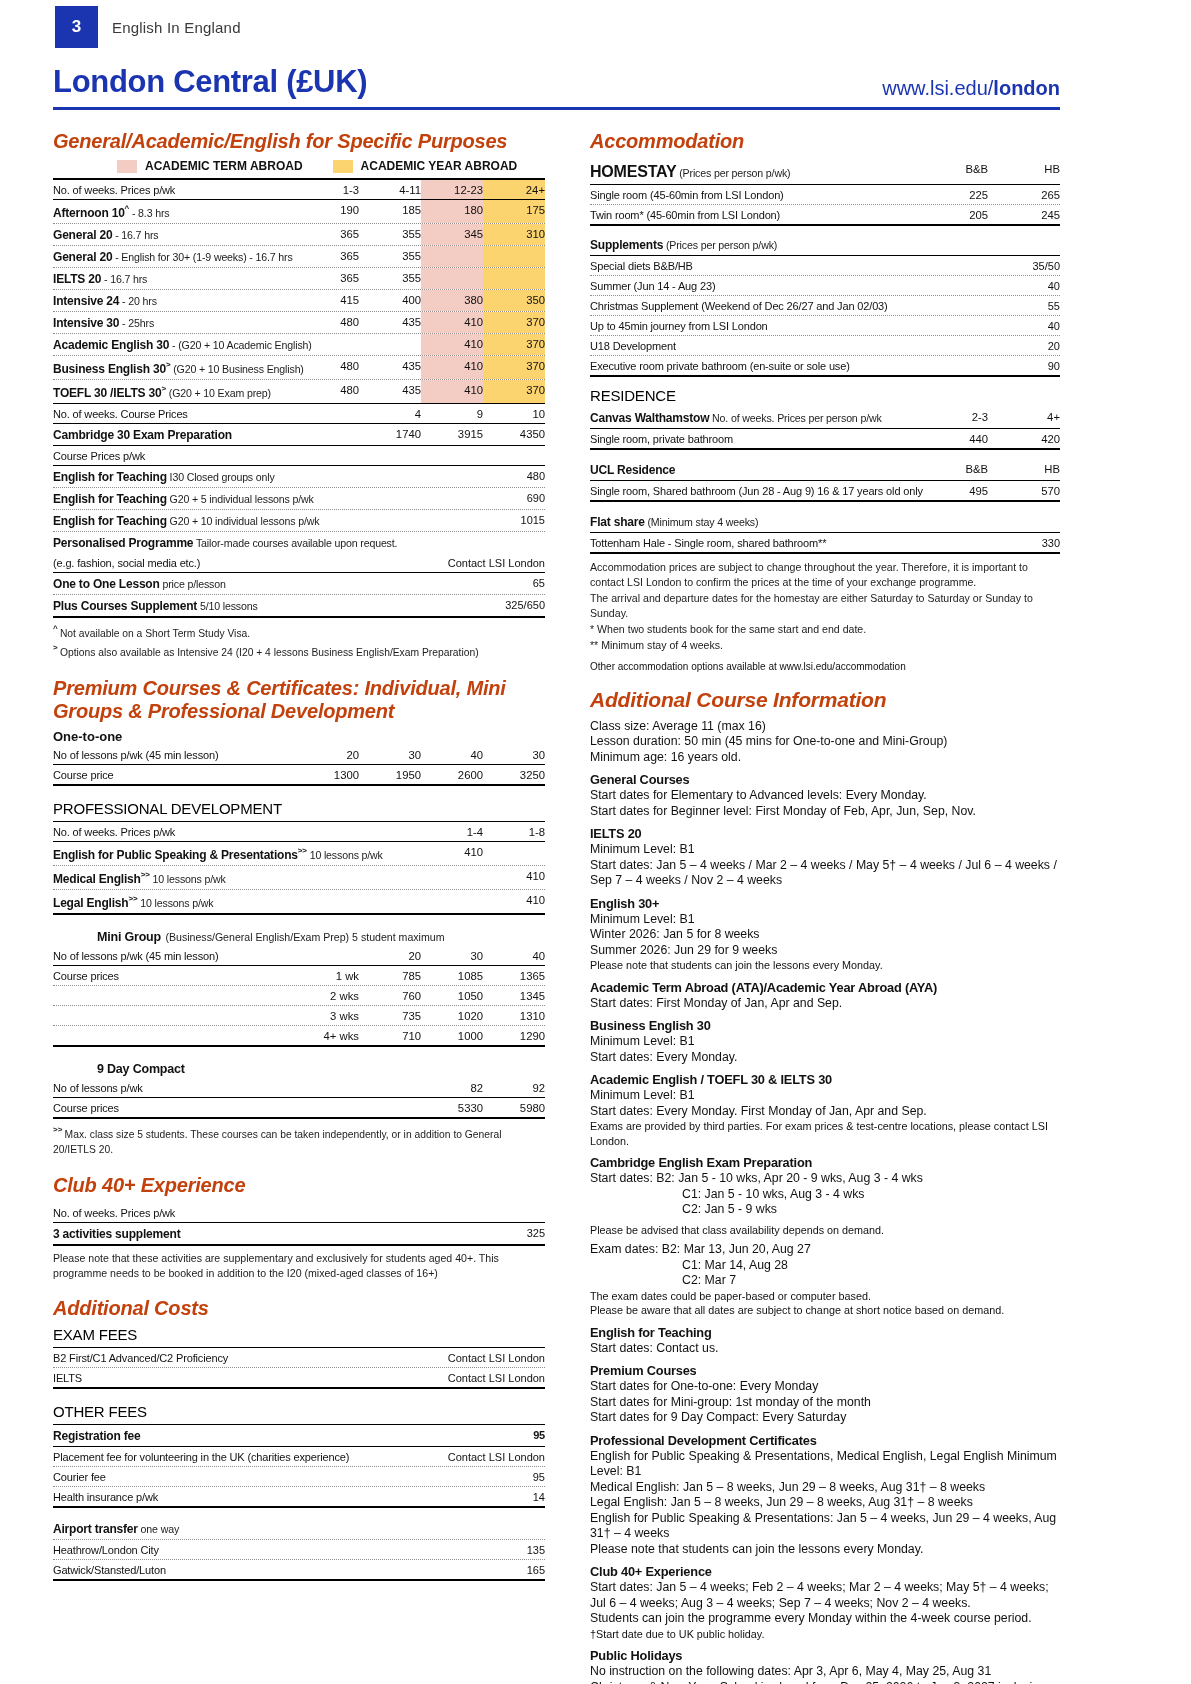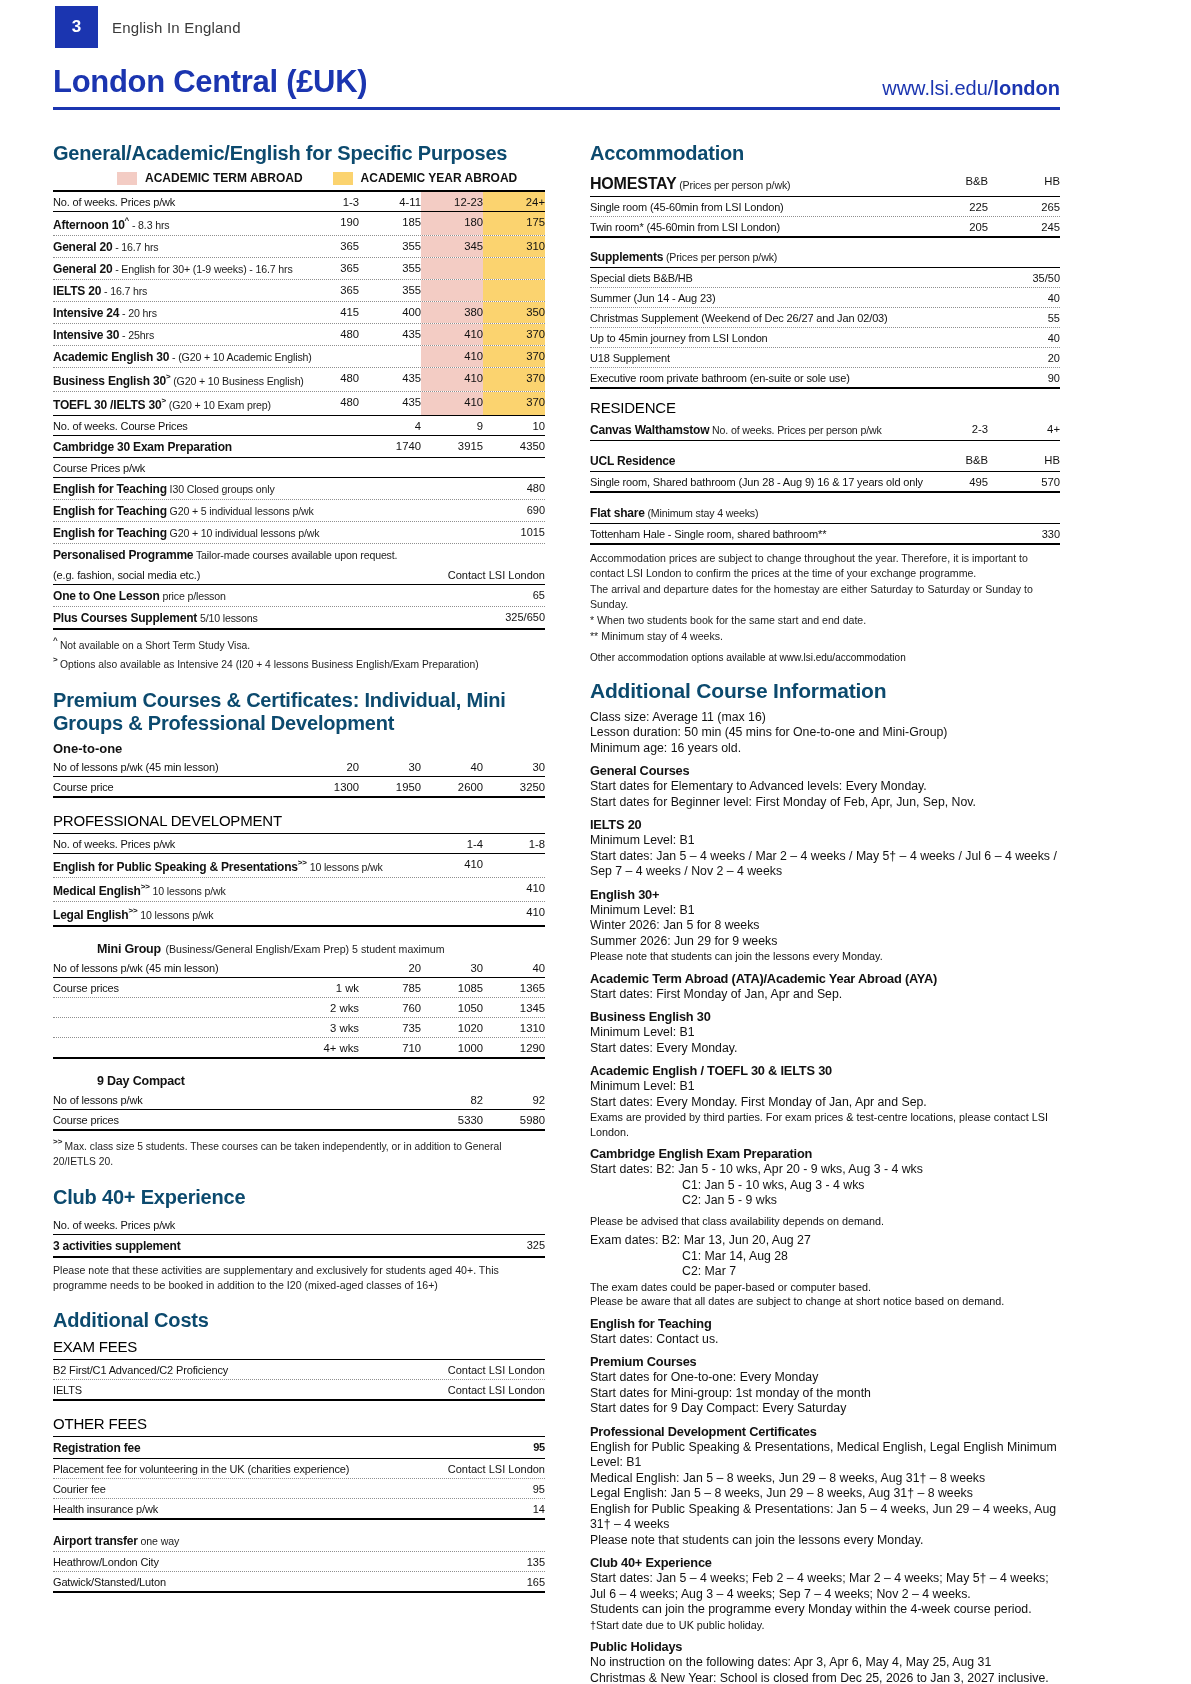--- a/index.html
+++ b/index.html
@@ -8,21 +8,21 @@
   .badge{width:43px;height:42px;background:#1b35b0;color:#fff;font-size:17px;font-weight:bold;display:flex;align-items:center;justify-content:center;}
   .collection{margin-left:14px;font-size:15px;color:#3a3a3a;letter-spacing:.2px;}
   .title-row{display:flex;justify-content:space-between;align-items:flex-end;margin:16px 131px 0 53px;}
   h1{margin:0;font-size:31px;color:#1b35b0;letter-spacing:-0.3px;}
   .url{font-size:20px;color:#1b35b0;}
   .url b{font-weight:bold;}
   .rule{border-bottom:3px solid #1b35b0;margin:7px 131px 0 53px;}
   .columns{display:flex;gap:45px;padding:16px 131px 0 53px;}
   .col-left{width:492px;flex:none;}
   .col-right{width:470px;flex:none;}
-  h2{margin:16px 0 7px 0;font-size:20px;color:#0c4a6e;letter-spacing:-0.2px;line-height:1.12;}
+  h2{margin:4px 0 7px 0;font-size:20px;color:#c2410c;letter-spacing:-0.2px;line-height:1.12;font-style:italic;}
   .h3caps{font-size:15px;font-weight:normal;color:#000;margin:14px 0 4px 0;letter-spacing:-0.2px;}
   .legend{display:flex;gap:30px;margin:2px 0 5px 64px;}
   .legend-item{display:flex;align-items:center;gap:8px;font-size:12px;font-weight:bold;}
   .swatch{width:20px;height:13px;display:inline-block;}
   
   .trow{display:flex;align-items:stretch;}
   .trow>*{padding:3.5px 0;}
   .lbl{flex:1;min-width:0;white-space:nowrap;font-size:10.6px;letter-spacing:-0.15px;}
   .nm{font-weight:bold;font-size:12px;letter-spacing:-0.2px;}
   .ds{font-size:10.6px;color:#1c1c1c;}
@@ -393,34 +393,39 @@
           </div>
           <div class="trow bb-dot">
             <div class="lbl"><span class="acc-lbl">Christmas Supplement (Weekend of Dec 26/27 and Jan 02/03)</span></div>
             <div class="sval">55</div>
           </div>
           <div class="trow bb-dot">
             <div class="lbl"><span class="acc-lbl">Up to 45min journey from LSI London</span></div>
             <div class="sval">40</div>
           </div>
           <div class="trow bb-dot">
-            <div class="lbl"><span class="acc-lbl">U18 Supplement</span></div>
+            <div class="lbl"><span class="acc-lbl">U18 Development</span></div>
             <div class="sval">20</div>
           </div>
           <div class="trow bb-thick">
             <div class="lbl"><span class="acc-lbl">Executive room private bathroom (en-suite or sole use)</span></div>
             <div class="sval">90</div>
           </div>
         </div>
       <div class="h3caps" style="margin:10px 0 3px 0">RESIDENCE</div>
       <div id="canvas-table" class="ca">
           <div class="trow bb-thin">
             <div class="lbl"><span class="nm">Canvas Walthamstow</span><span class="ds"> No. of weeks. Prices per person p/wk</span></div>
             <div class="cell">2-3</div>
             <div class="cell">4+</div>
+          </div>
+          <div class="trow bb-thick">
+            <div class="lbl"><span class="acc-lbl">Single room, private bathroom</span></div>
+            <div class="cell">440</div>
+            <div class="cell">420</div>
           </div>
         </div>
       <div id="ucl-table" class="ca" style="margin-top:9px">
           <div class="trow bb-thin">
             <div class="lbl"><span class="nm">UCL Residence</span></div>
             <div class="cell">B&amp;B</div>
             <div class="cell">HB</div>
           </div>
           <div class="trow bb-thick">
             <div class="lbl"><span class="acc-lbl">Single room, Shared bathroom (Jun 28 - Aug 9) 16 &amp; 17 years old only</span></div>

